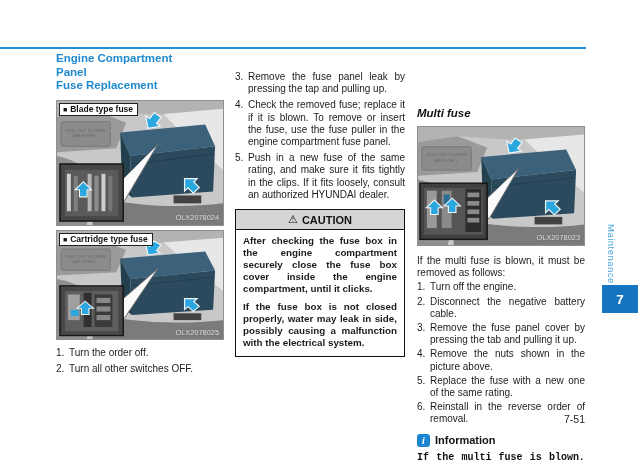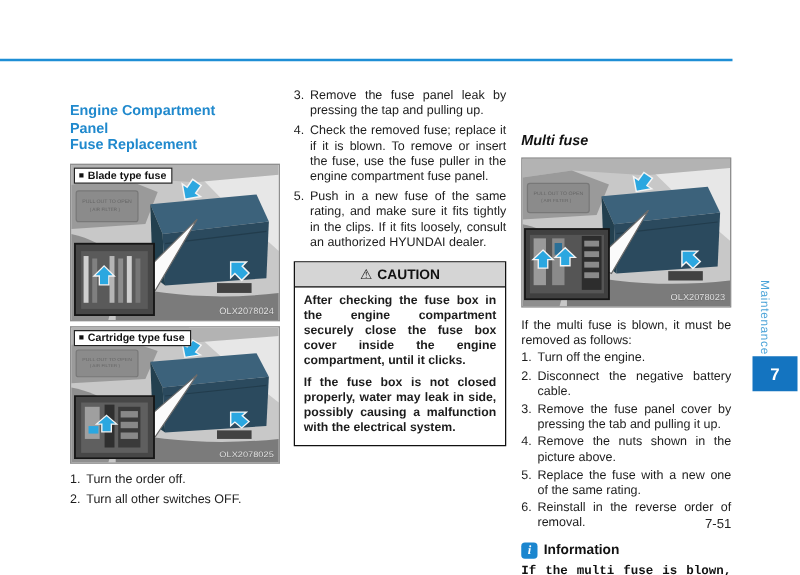--- a/index.html
+++ b/index.html
@@ -3,21 +3,21 @@
 <meta charset="utf-8">
 <style>
   html,body { margin:0; padding:0; background:#ffffff; }
   .page {
     position:relative; width:640px; height:460px; background:#ffffff;
     font-family:"Liberation Sans", sans-serif; color:#1c1c1c; overflow:hidden;
   }
   .rule-top { position:absolute; left:0; top:47px; width:586px; height:2px; background:#1e8ed5; }
 
   .col { position:absolute; }
-  .col-left  { left:56px;  top:83px; width:148px; }
+  .col-left  { left:56px;  top:52px; width:148px; }
   .col-mid   { left:235px; top:71px; width:170px; }
   .col-right { left:417px; top:71px; width:168px;margin-top:36px; }
 
   .heading { font-size:11.5px; font-weight:bold; color:#2089cd; line-height:13.5px; }
   .subheading { font-size:11.5px; font-weight:bold; font-style:italic; color:#111; line-height:13px; }
 
   .photo { position:relative; width:168px; border:1px solid #8f8f8f; box-sizing:border-box; background:#c8c8c8; }
   .photo svg { display:block; width:100%; height:100%; }
   .photo-label {
     position:absolute; top:2px; left:2px; background:#fff; border:1px solid #222;

